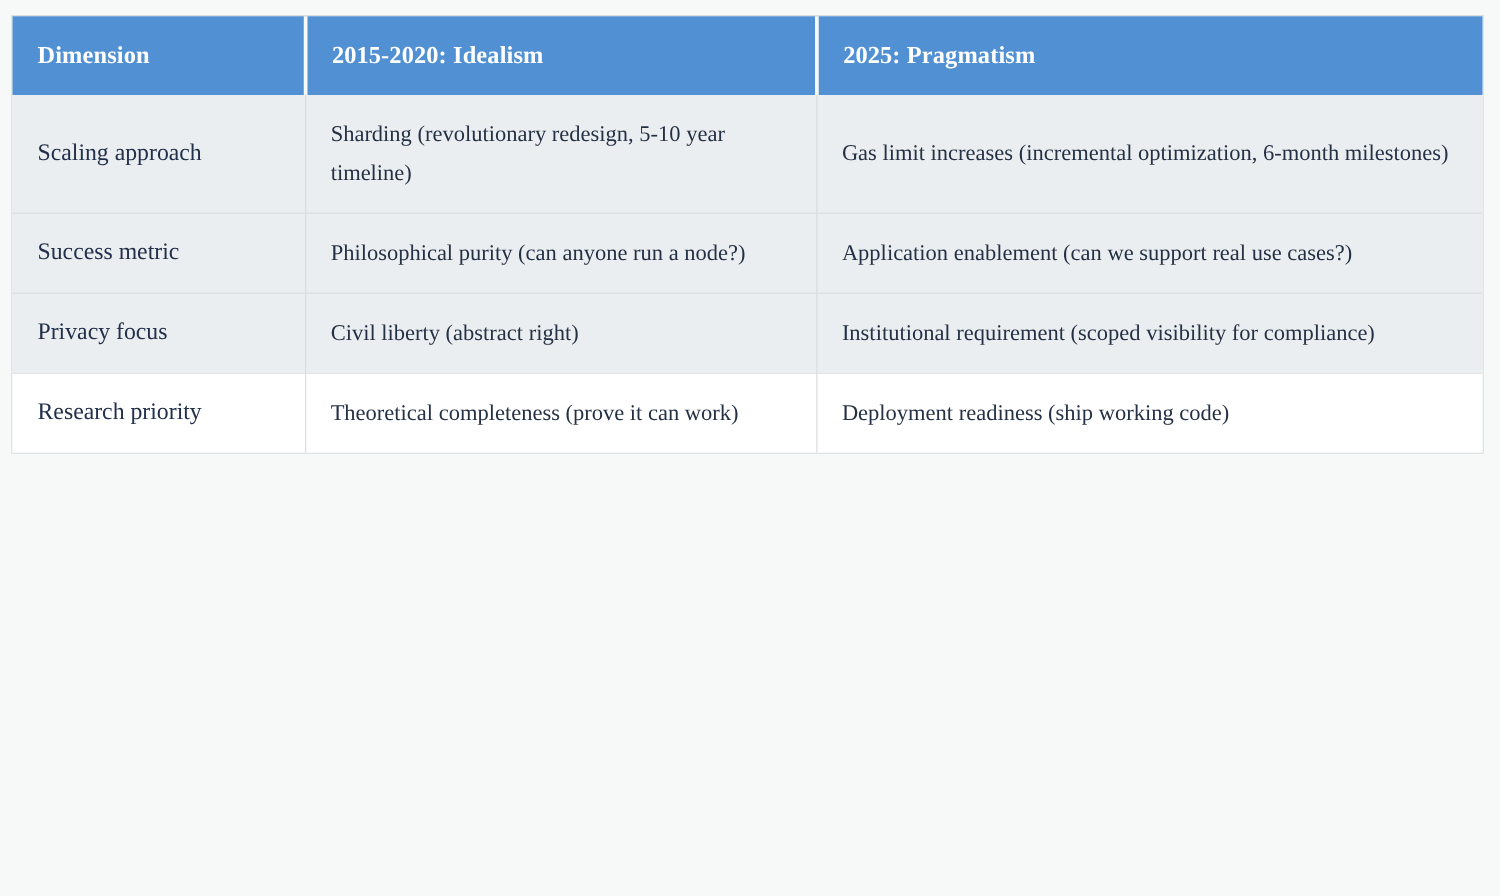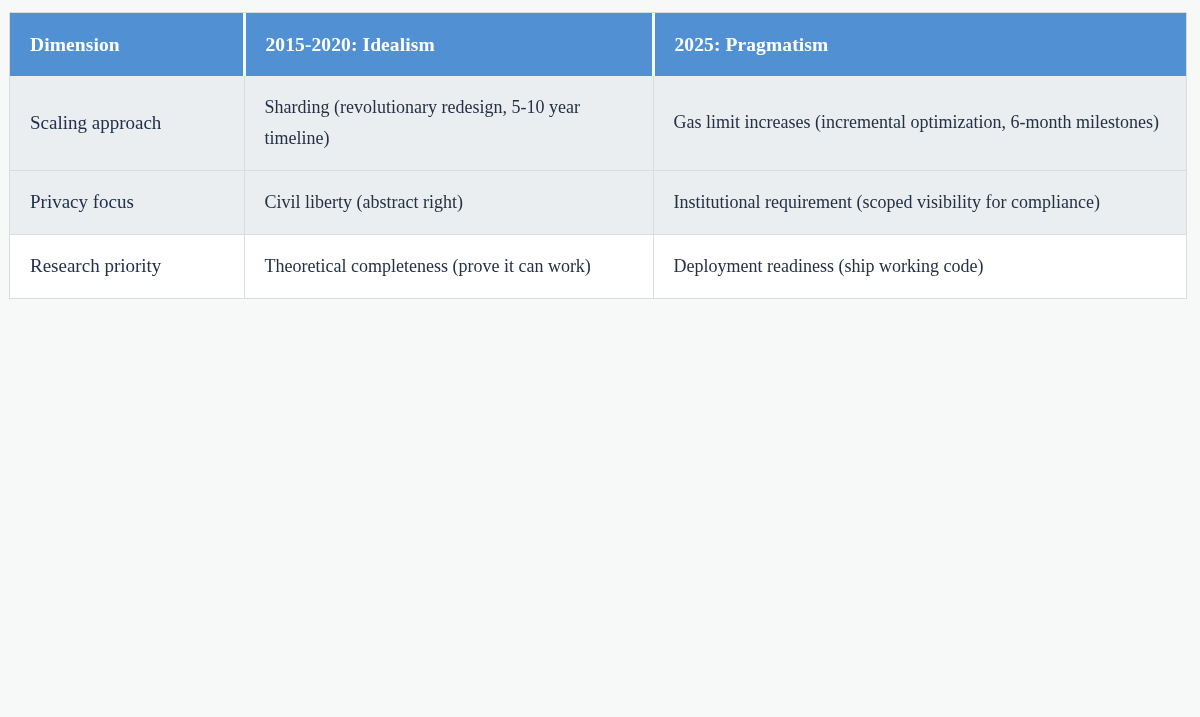--- a/index.html
+++ b/index.html
@@ -82,20 +82,25 @@
         <th>2025: Pragmatism</th>
       </tr>
     </thead>
     <tbody>
       <tr class="row-shaded">
         <td class="dim-cell">Scaling approach</td>
         <td>Sharding (revolutionary redesign, 5-10 year timeline)</td>
         <td>Gas limit increases (incremental optimization, 6-month milestones)</td>
       </tr>
       <tr class="row-shaded">
+        <td class="dim-cell">Success metric</td>
+        <td>Philosophical purity (can anyone run a node?)</td>
+        <td>Application enablement (can we support real use cases?)</td>
+      </tr>
+      <tr class="row-shaded">
         <td class="dim-cell">Privacy focus</td>
         <td>Civil liberty (abstract right)</td>
         <td>Institutional requirement (scoped visibility for compliance)</td>
       </tr>
       <tr class="row-plain">
         <td class="dim-cell">Research priority</td>
         <td>Theoretical completeness (prove it can work)</td>
         <td>Deployment readiness (ship working code)</td>
       </tr>
     </tbody>

